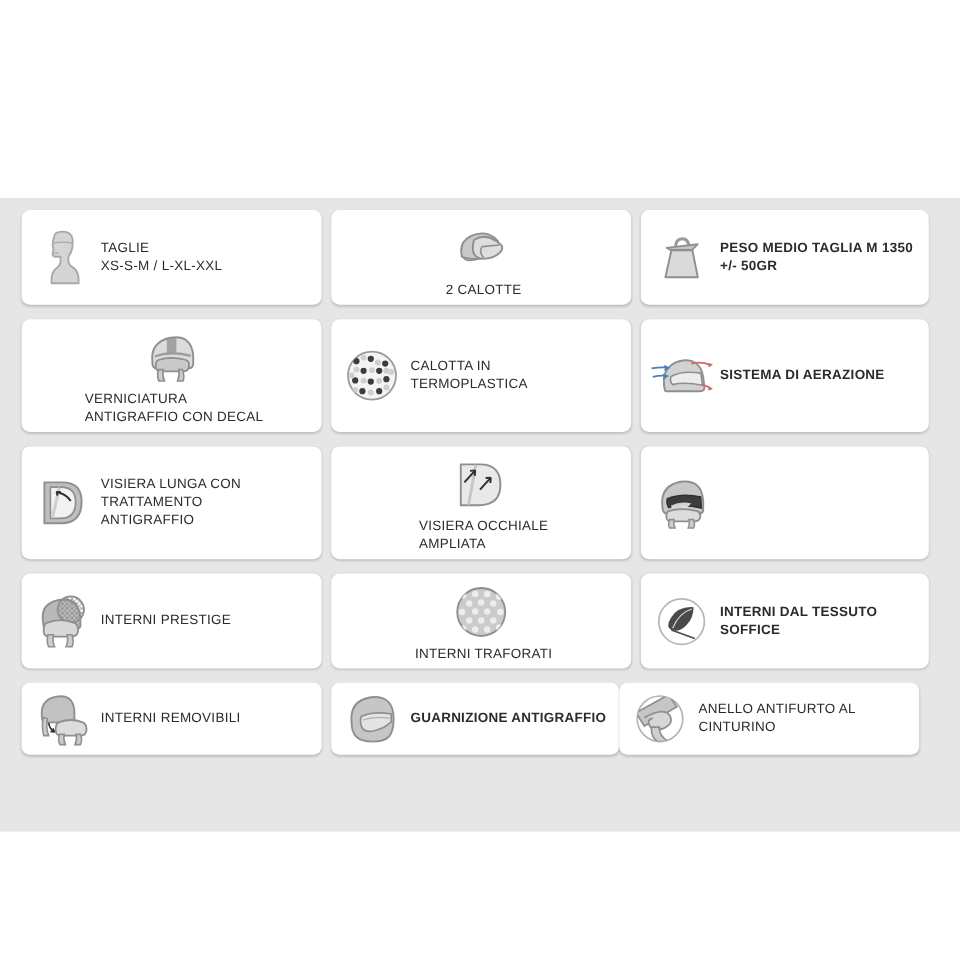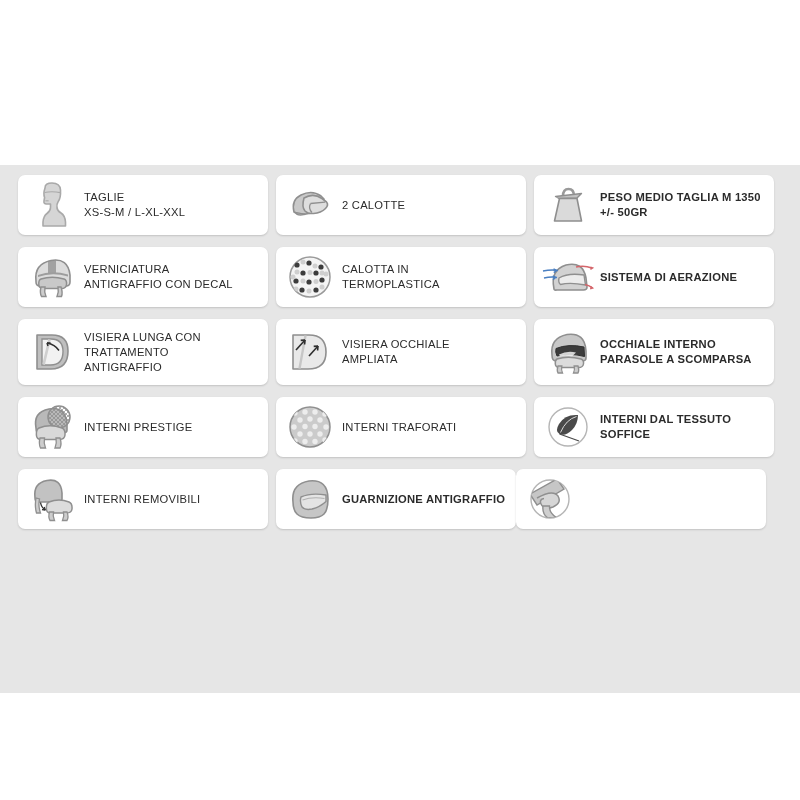--- a/index.html
+++ b/index.html
@@ -32,21 +32,21 @@
     background: #ffffff;
     border-radius: 7px;
     box-shadow: 0 1px 2px rgba(0,0,0,0.16);
     display: flex;
     align-items: center;
     margin: 0 8px 12px 0;
     padding: 4px 6px;
     min-height: 58px;
   }
   .card.col1 { width: 250px; }
-  .card.col2 { width: 250px; }
+  .card.col2 { width: 250px; flex-direction: column; }
   .card.col3 { width: 240px; margin-right: 0; font-weight: bold; }
 
   .card .ico {
     width: 56px; height: 52px;
     flex: 0 0 56px;
     display: flex; align-items: center; justify-content: center;
   }
   .card .txt {
     font-size: 11.2px;
     line-height: 15px;
@@ -220,22 +220,20 @@
         <span class="ico">
           <svg width="46" height="44" viewBox="0 0 46 44">
             <path d="M7 25 Q5 8 22 4.5 Q40 2 41 21 L41 28 Q41 31 37 31 L11 31 Q7 31 7 25 Z" fill="#c8c8c8" stroke="#8f8f8f" stroke-width="1.6" stroke-linejoin="round"></path>
             <path d="M11 18.5 Q23 13.5 39 17 L39.5 26.5 Q24 22.5 12 26 Q10 22 11 18.5 Z" fill="#3c3c3c" stroke="#2e2e2e" stroke-width="1"></path>
             <path d="M14 24.5 Q22 20.5 31 22.5 L27 26.5 Q20 24.8 15 26.6 Z" fill="#efefef" opacity="0.85"></path>
             <path d="M12 29 Q23 25.5 36 29 Q39 30 38.5 34 Q38 37.5 33.5 37.5 L15 37.5 Q10.5 37.5 10.3 34 Q10 30 12 29 Z" fill="#dcdcdc" stroke="#8f8f8f" stroke-width="1.5" stroke-linejoin="round"></path>
             <path d="M13 36 Q11.5 40.5 13 43 L17.5 43 Q16 39.5 16.8 36 Z" fill="#cdcdcd" stroke="#8f8f8f" stroke-width="1.3"></path>
             <path d="M33 36 Q34.5 40.5 33 43 L28.5 43 Q30 39.5 29.2 36 Z" fill="#cdcdcd" stroke="#8f8f8f" stroke-width="1.3"></path>
           </svg>
         </span>
-        <span class="txt">OCCHIALE INTERNO
-PARASOLE A SCOMPARSA</span>
       </div>
 
       <div class="card col1">
         <span class="ico">
           <svg width="48" height="46" viewBox="0 0 48 46">
             <defs>
               <pattern id="meshPat" width="4" height="4" patternUnits="userSpaceOnUse">
                 <path d="M0 0 L4 4 M4 0 L0 4" stroke="#8a8a8a" stroke-width="0.7"></path>
               </pattern>
             </defs>
@@ -332,18 +330,20 @@
                 </clipPath>
             </defs>
             <circle cx="23" cy="23" r="19" fill="#ffffff" stroke="#b5b5b5" stroke-width="1.4"></circle>
             <g clip-path="url(#clipStrap)">
               <path d="M3 18 L30 3 L37 13 L10 29 Z" fill="#c6c6c6" stroke="#8f8f8f" stroke-width="1.4"></path>
               <path d="M10 22 Q26 13 31 20 Q35 27 26 31 Q17 34.5 14 28 Q12 23.5 17 22.5" fill="#d6d6d6" stroke="#8f8f8f" stroke-width="1.5" stroke-linejoin="round"></path>
               <path d="M16 30 Q15 38 21 42 L30 42 Q22 37 22.5 30 Z" fill="#cfcfcf" stroke="#8f8f8f" stroke-width="1.4"></path>
             </g>
           </svg>
         </span>
+        <span class="txt">ANELLO ANTIFURTO AL
+CINTURINO</span>
       </div>
 
     </div>
   </div>
 
 </div>
 
 </body></html>

